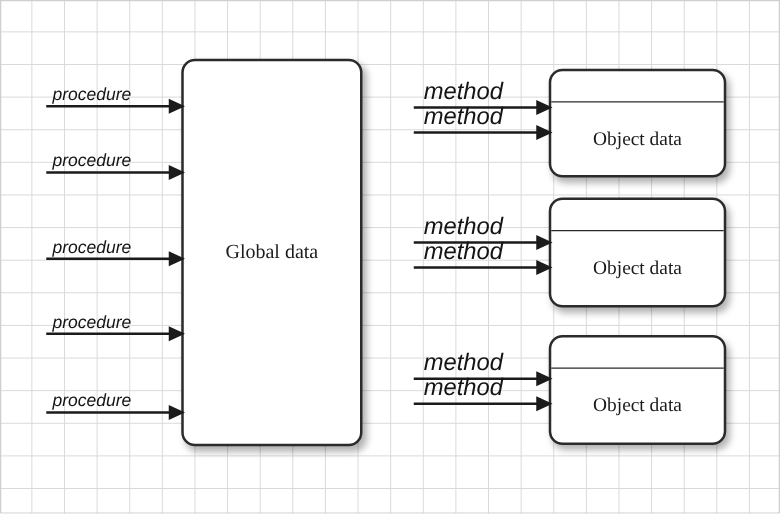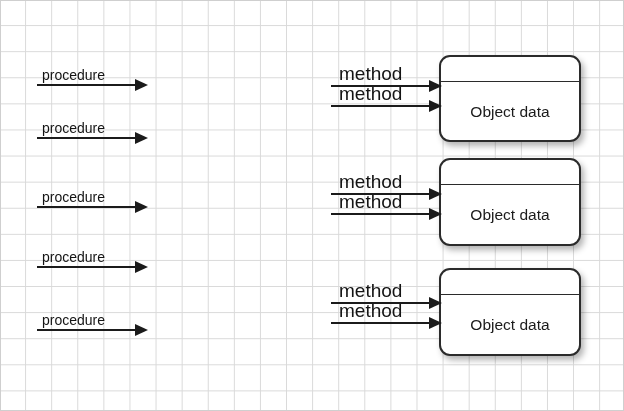--- a/index.html
+++ b/index.html
@@ -45,20 +45,21 @@
     border-radius: 11px;
     box-shadow: 3px 4px 6px rgba(0,0,0,0.30);
   }
   .box-label {
     position: absolute;
     left: 0;
     width: 100%;
     text-align: center;
     color: #1b1b1b;
     white-space: nowrap;
+    font-family: Liberation Serif, serif;
   }
   #global-box .box-label {
     top: 50%;
     transform: translateY(-50%);
     font-size: 16px;
   }
   .obj-box .divider {
     position: absolute;
     left: 0;
     width: 100%;
@@ -87,32 +88,36 @@
     border-top: 6.3px solid transparent;
     border-bottom: 6.3px solid transparent;
     border-left: 13px solid #1b1b1b;
   }
   .arrow .caption {
     position: absolute;
     bottom: 2px;
     white-space: nowrap;
     color: #141414;
     line-height: 1;
+    font-style: italic;
   }
   .arrow.proc .caption { left: 5px;  font-size: 14px; }
   .arrow.meth .caption { left: 8px;  font-size: 19px; }
 </style>
 </head>
 <body>
 
 <div id="canvas">
 
   <div id="grid"></div>
   <div id="frame"></div>
 
+  <div class="box" id="global-box" style="left: 145px; top: 47px; width: 145px; height: 310px;">
+    <div class="box-label">Global data</div>
+  </div>
 
   <div id="procedures-layer">
       <div class="arrow proc" style="left: 37px; top: 84px; width: 110px;">
         <div class="shaft" style="width: 99px;"></div>
         <div class="head" style="left: 98px;"></div>
         <div class="caption">procedure</div>
       </div>
       <div class="arrow proc" style="left: 37px; top: 137px; width: 110px;">
         <div class="shaft" style="width: 99px;"></div>
         <div class="head" style="left: 98px;"></div>

